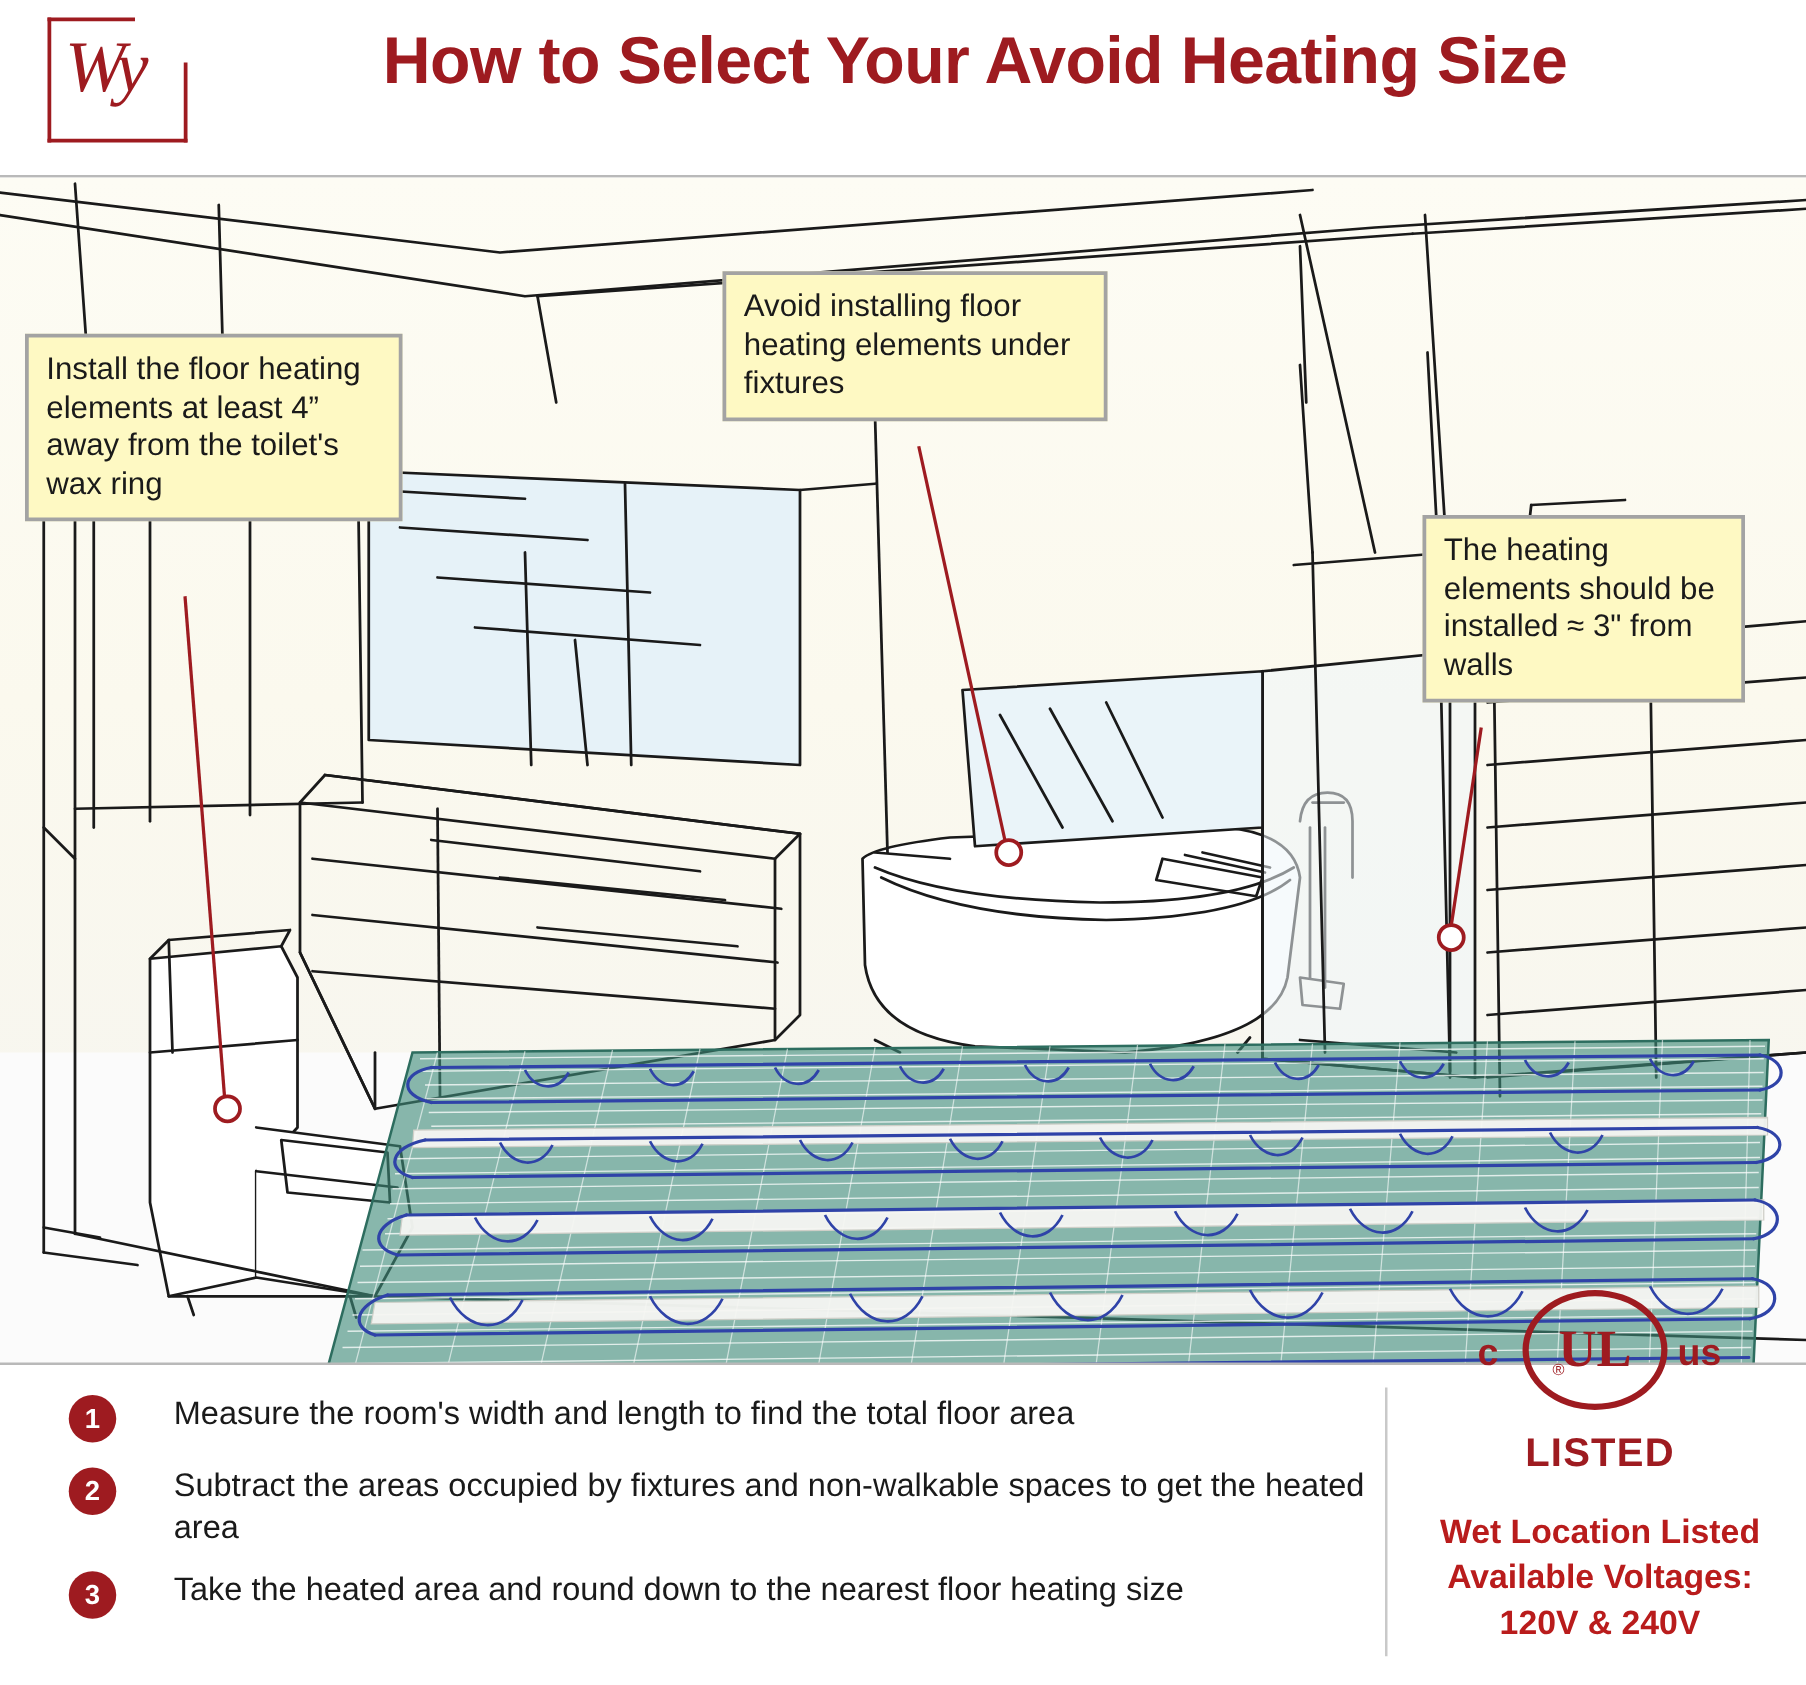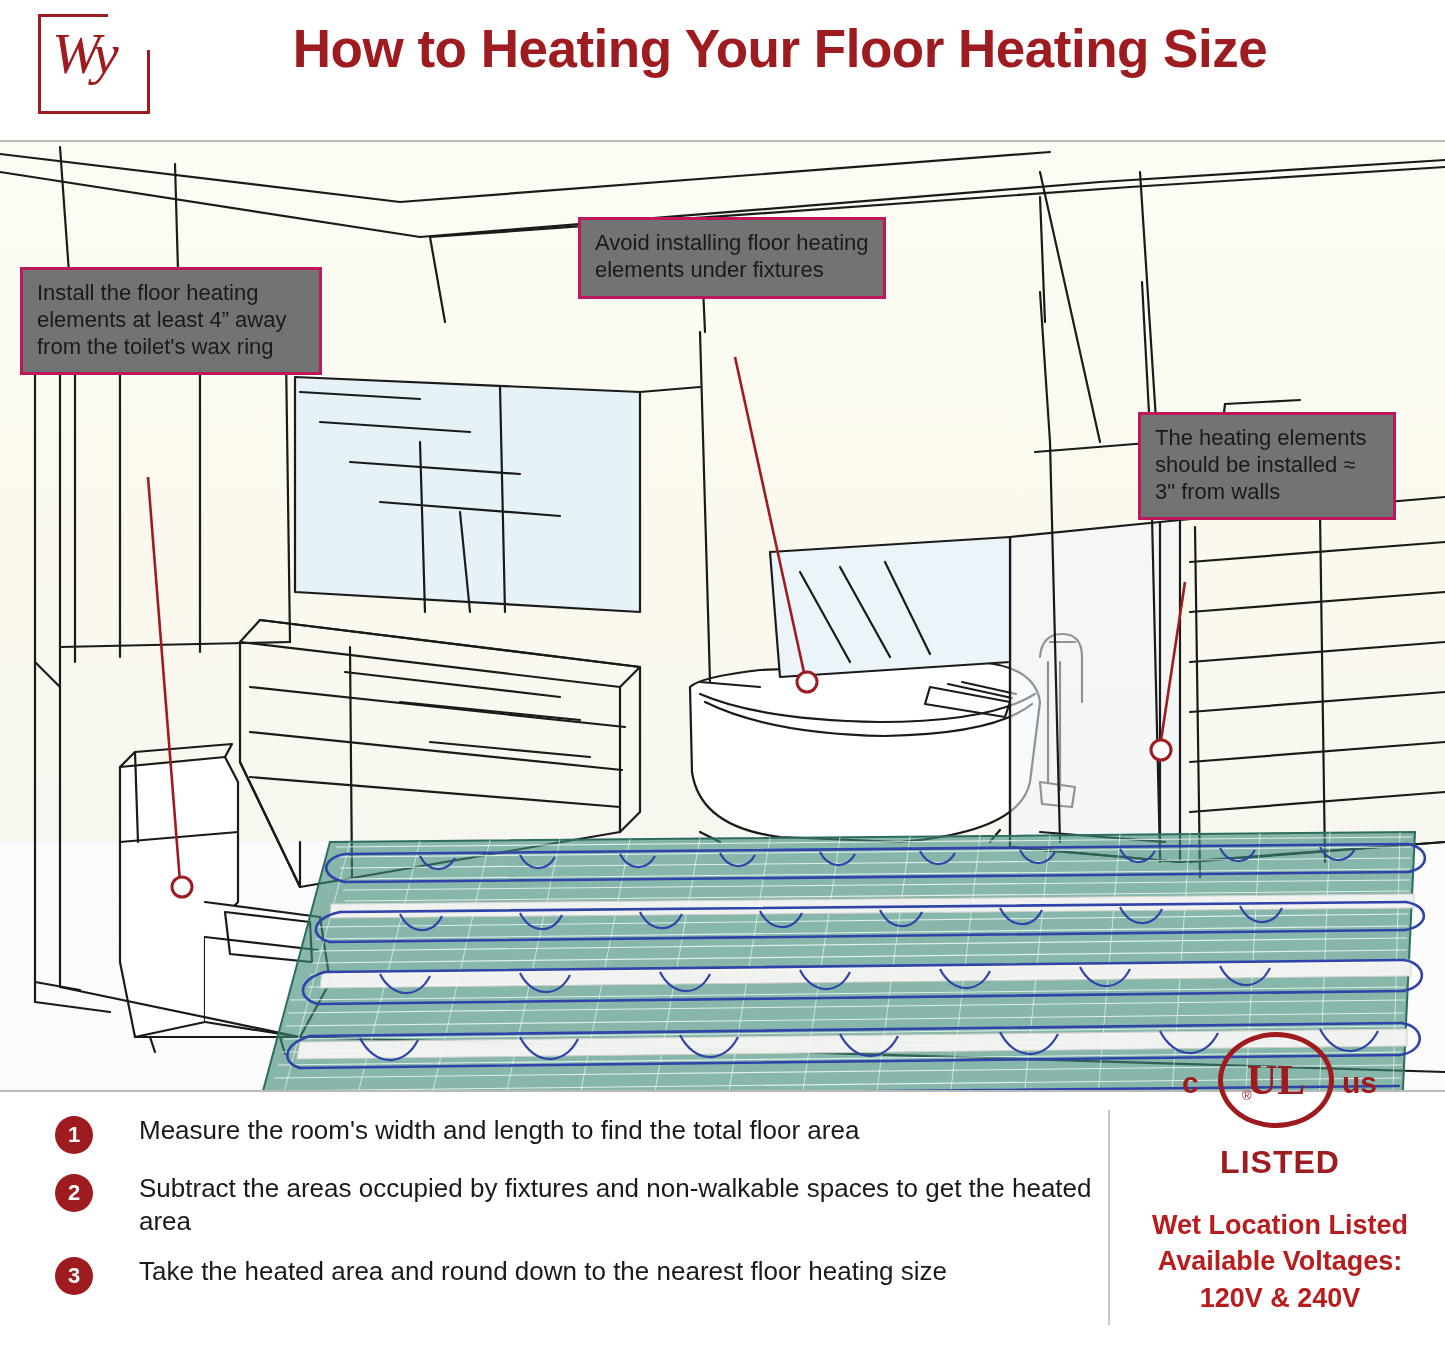--- a/index.html
+++ b/index.html
@@ -102,25 +102,25 @@
     background: #fbfbfb;
   }
   #illustration svg {
     position: absolute;
     left: 0; top: 0;
   }
 
   
   .callout {
     position: absolute;
-    background: #737373;
-    border: 3px solid #be185d;
+    background: #fef9c3;
+    border: 3px solid #a3a3a3;
     box-sizing: border-box;
     padding: 10px 14px 12px 14px;
-    font-size: 22px;
+    font-size: 25px;
     line-height: 1.22;
     color: #1a1a1a;
   }
   #callout-toilet { left: 20px; top: 125px; width: 302px; }
   #callout-fixtures { left: 578px; top: 75px; width: 308px; }
   #callout-walls { left: 1138px; top: 270px; width: 258px; }
 
   
   #footer {
     position: absolute;
@@ -239,21 +239,21 @@
 
 <div id="page">
 
   <div id="header">
     <div id="logo-box">
       <div class="frame"></div>
       <div class="frame-top"></div>
       <div class="frame-right"></div>
       <div class="mark">Wy</div>
     </div>
-    <div id="page-title">How to Heating Your Floor Heating Size</div>
+    <div id="page-title">How to Select Your Avoid Heating Size</div>
   </div>
 
   <div id="illustration">
     <div class="wall-fill"></div>
     <div class="floor-fill"></div>
 
     <svg width="1445" height="950" viewBox="0 0 1445 950">
       <g fill="none" stroke="#1a1a1a" stroke-width="2.2" stroke-linecap="round" stroke-linejoin="round">
 
         <path d="M0 30 L420 95 L1100 40 L1445 18"></path>

